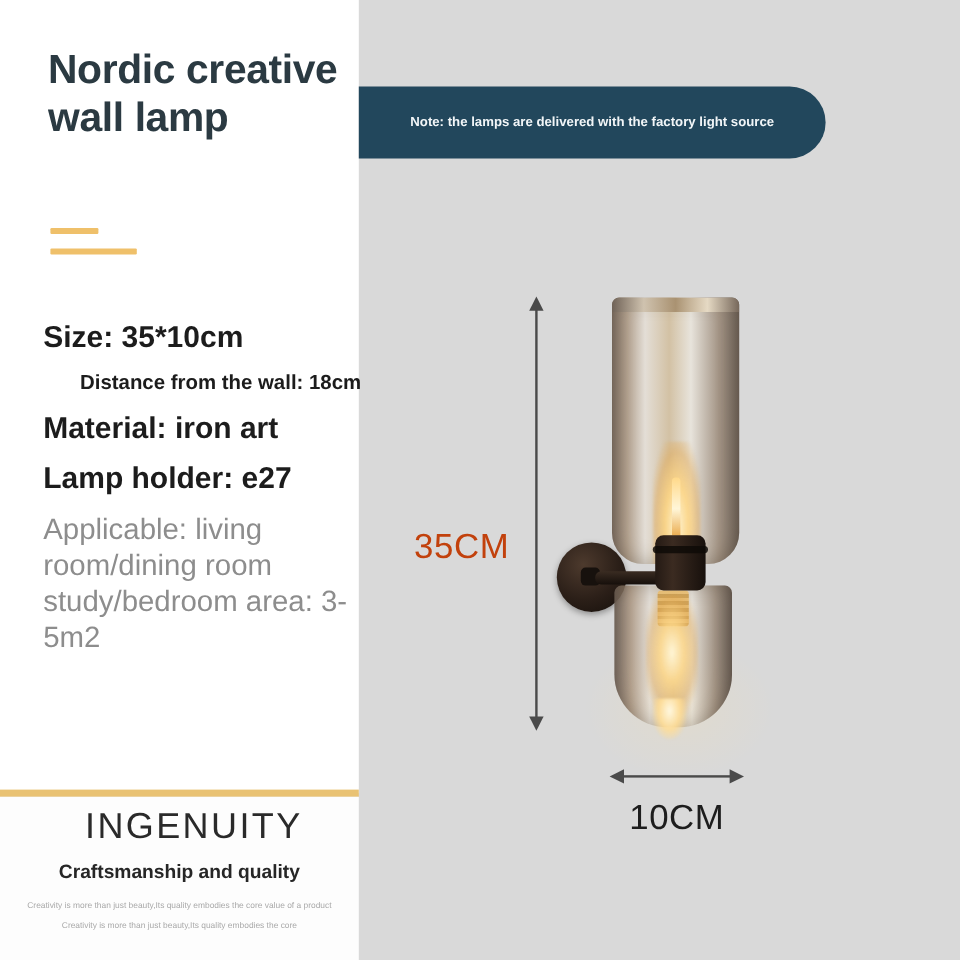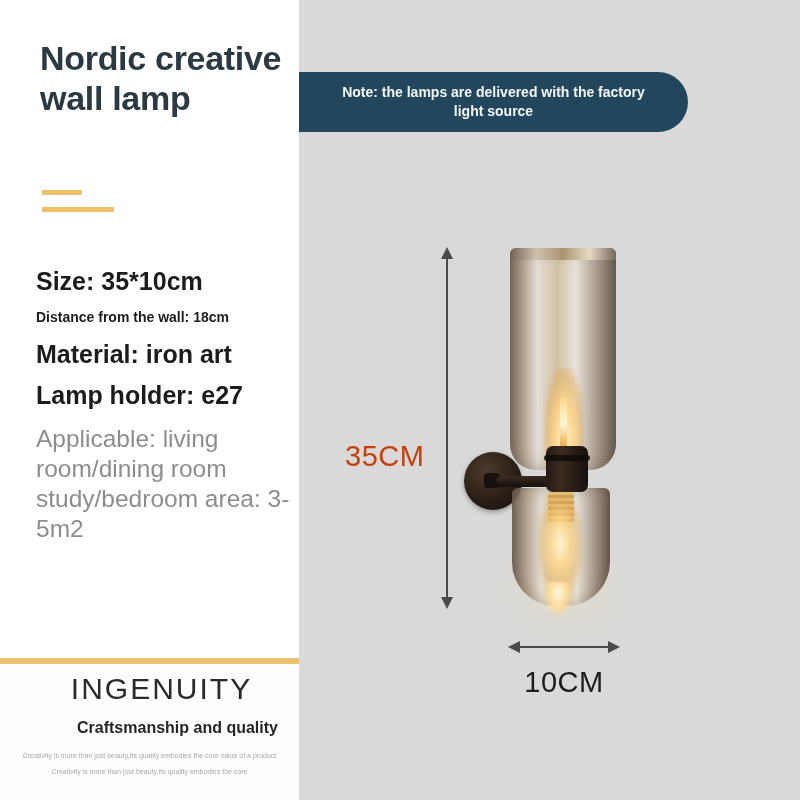--- a/index.html
+++ b/index.html
@@ -24,57 +24,57 @@
   .rule-gold{position:absolute;background:#efc06a;height:5px;border-radius:1px;}
   .rule-gold.short{left:42px;top:190px;width:40px;}
   .rule-gold.long{left:42px;top:207px;width:72px;}
 
   .specs{position:absolute;left:36px;top:268px;width:265px;}
   .spec-big{
     font-size:25px;font-weight:700;color:#1c1c1c;
     line-height:1.1;margin:0 0 14px 0;white-space:nowrap;
   }
   .spec-small{
-    font-size:14px;font-weight:700;color:#1c1c1c;
-    line-height:1.1;margin:0 0 16px 0;white-space:nowrap;
+    font-size:17px;font-weight:700;color:#1c1c1c;
+    line-height:1.1;margin:0 0 16px 0;white-space:nowrap;text-align:right;
   }
   .spec-gray{
     font-size:24.5px;font-weight:400;color:#8d8d8d;
     line-height:1.22;margin:6px 0 0 0;
   }
 
   
   .divider-gold{
     position:absolute;left:0;top:658px;width:299px;height:6px;background:#e9c273;
   }
   .footer{position:absolute;left:0;top:664px;width:299px;height:136px;background:#fdfdfd;}
   .brand{
     position:absolute;left:12px;top:8px;width:299px;text-align:center;
     font-size:30px;font-weight:400;color:#2a2a2a;letter-spacing:2px;
   }
   .brand-sub{
     position:absolute;left:0;top:55px;width:299px;text-align:center;
-    font-size:16px;font-weight:700;color:#262626;padding-left:28px;
+    font-size:16px;font-weight:700;color:#262626;
   }
   .fineprint{
     position:absolute;width:299px;text-align:center;
     font-size:7px;color:#a9a9a9;line-height:1.2;
   }
   .fineprint.l1{left:0;top:88px;}
   .fineprint.l2{left:0;top:104px;}
 
   
   .note-banner{
     position:absolute;left:299px;top:72px;width:389px;height:60px;
     background:#22475c;
     border-radius:0 30px 30px 0;
     display:flex;align-items:center;justify-content:center;
   }
   .note-text{
-    color:#f2f6f8;font-size:14px;font-weight:700;line-height:1.35;
+    color:#f2f6f8;font-size:11px;font-weight:700;line-height:1.35;
     text-align:center;width:330px;
   }
 
   
   .dim-v{position:absolute;left:446px;top:258px;width:2px;height:340px;background:#4a4a4a;}
   .dim-v::before,.dim-v::after{
     content:"";position:absolute;left:-5px;width:0;height:0;
     border-left:6px solid transparent;border-right:6px solid transparent;
   }
   .dim-v::before{top:-11px;border-bottom:12px solid #4a4a4a;}

